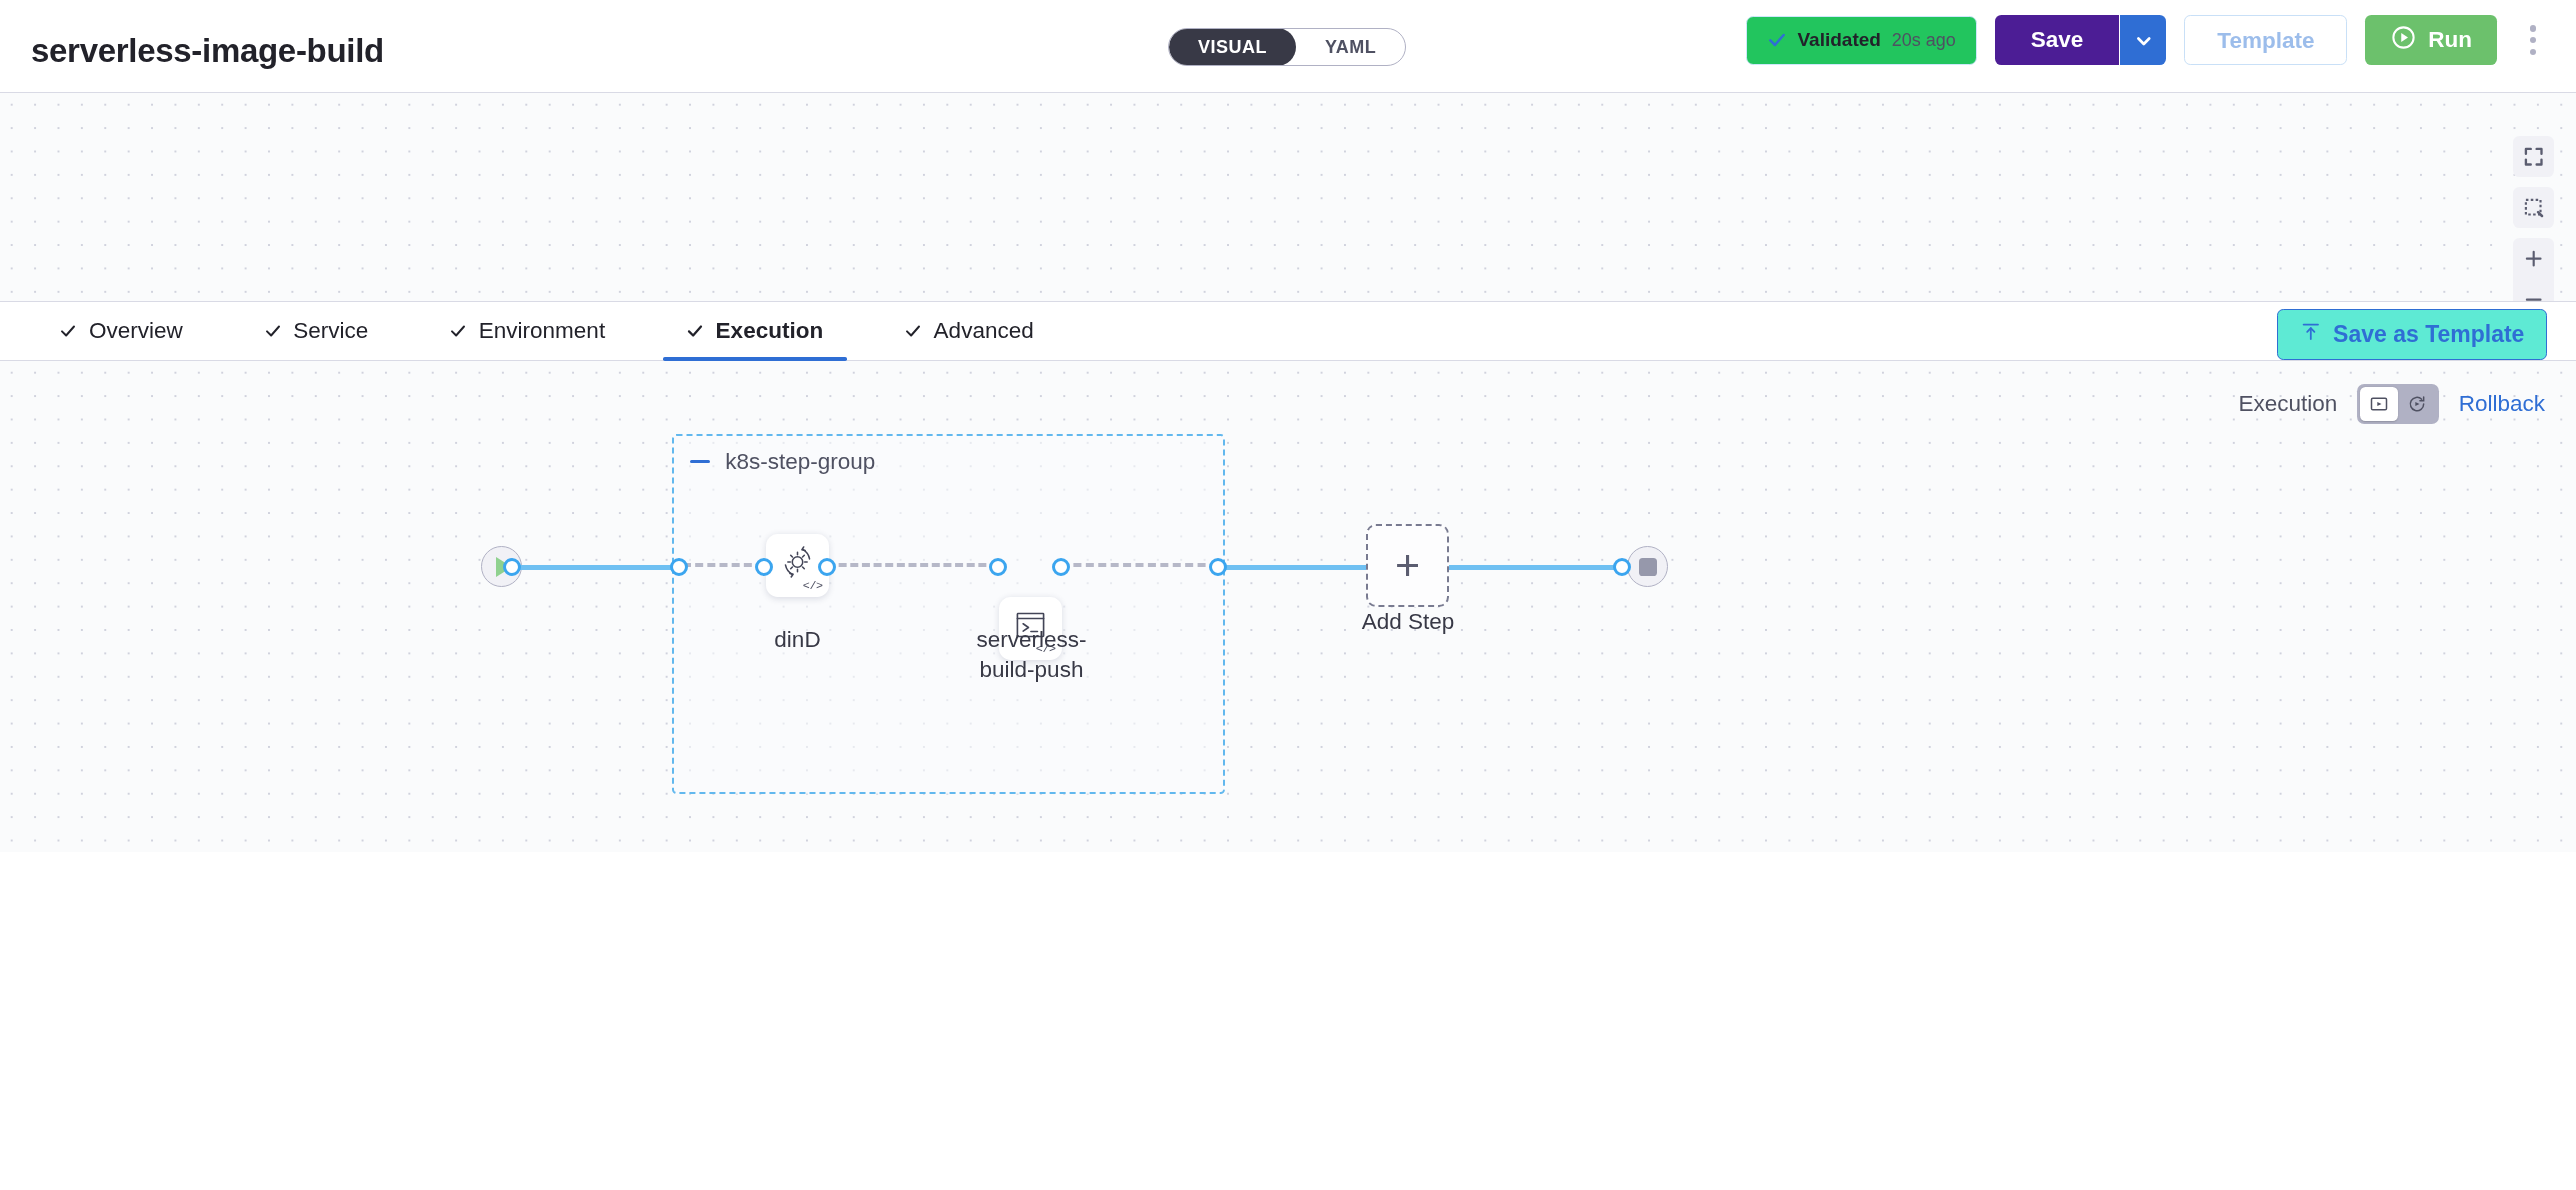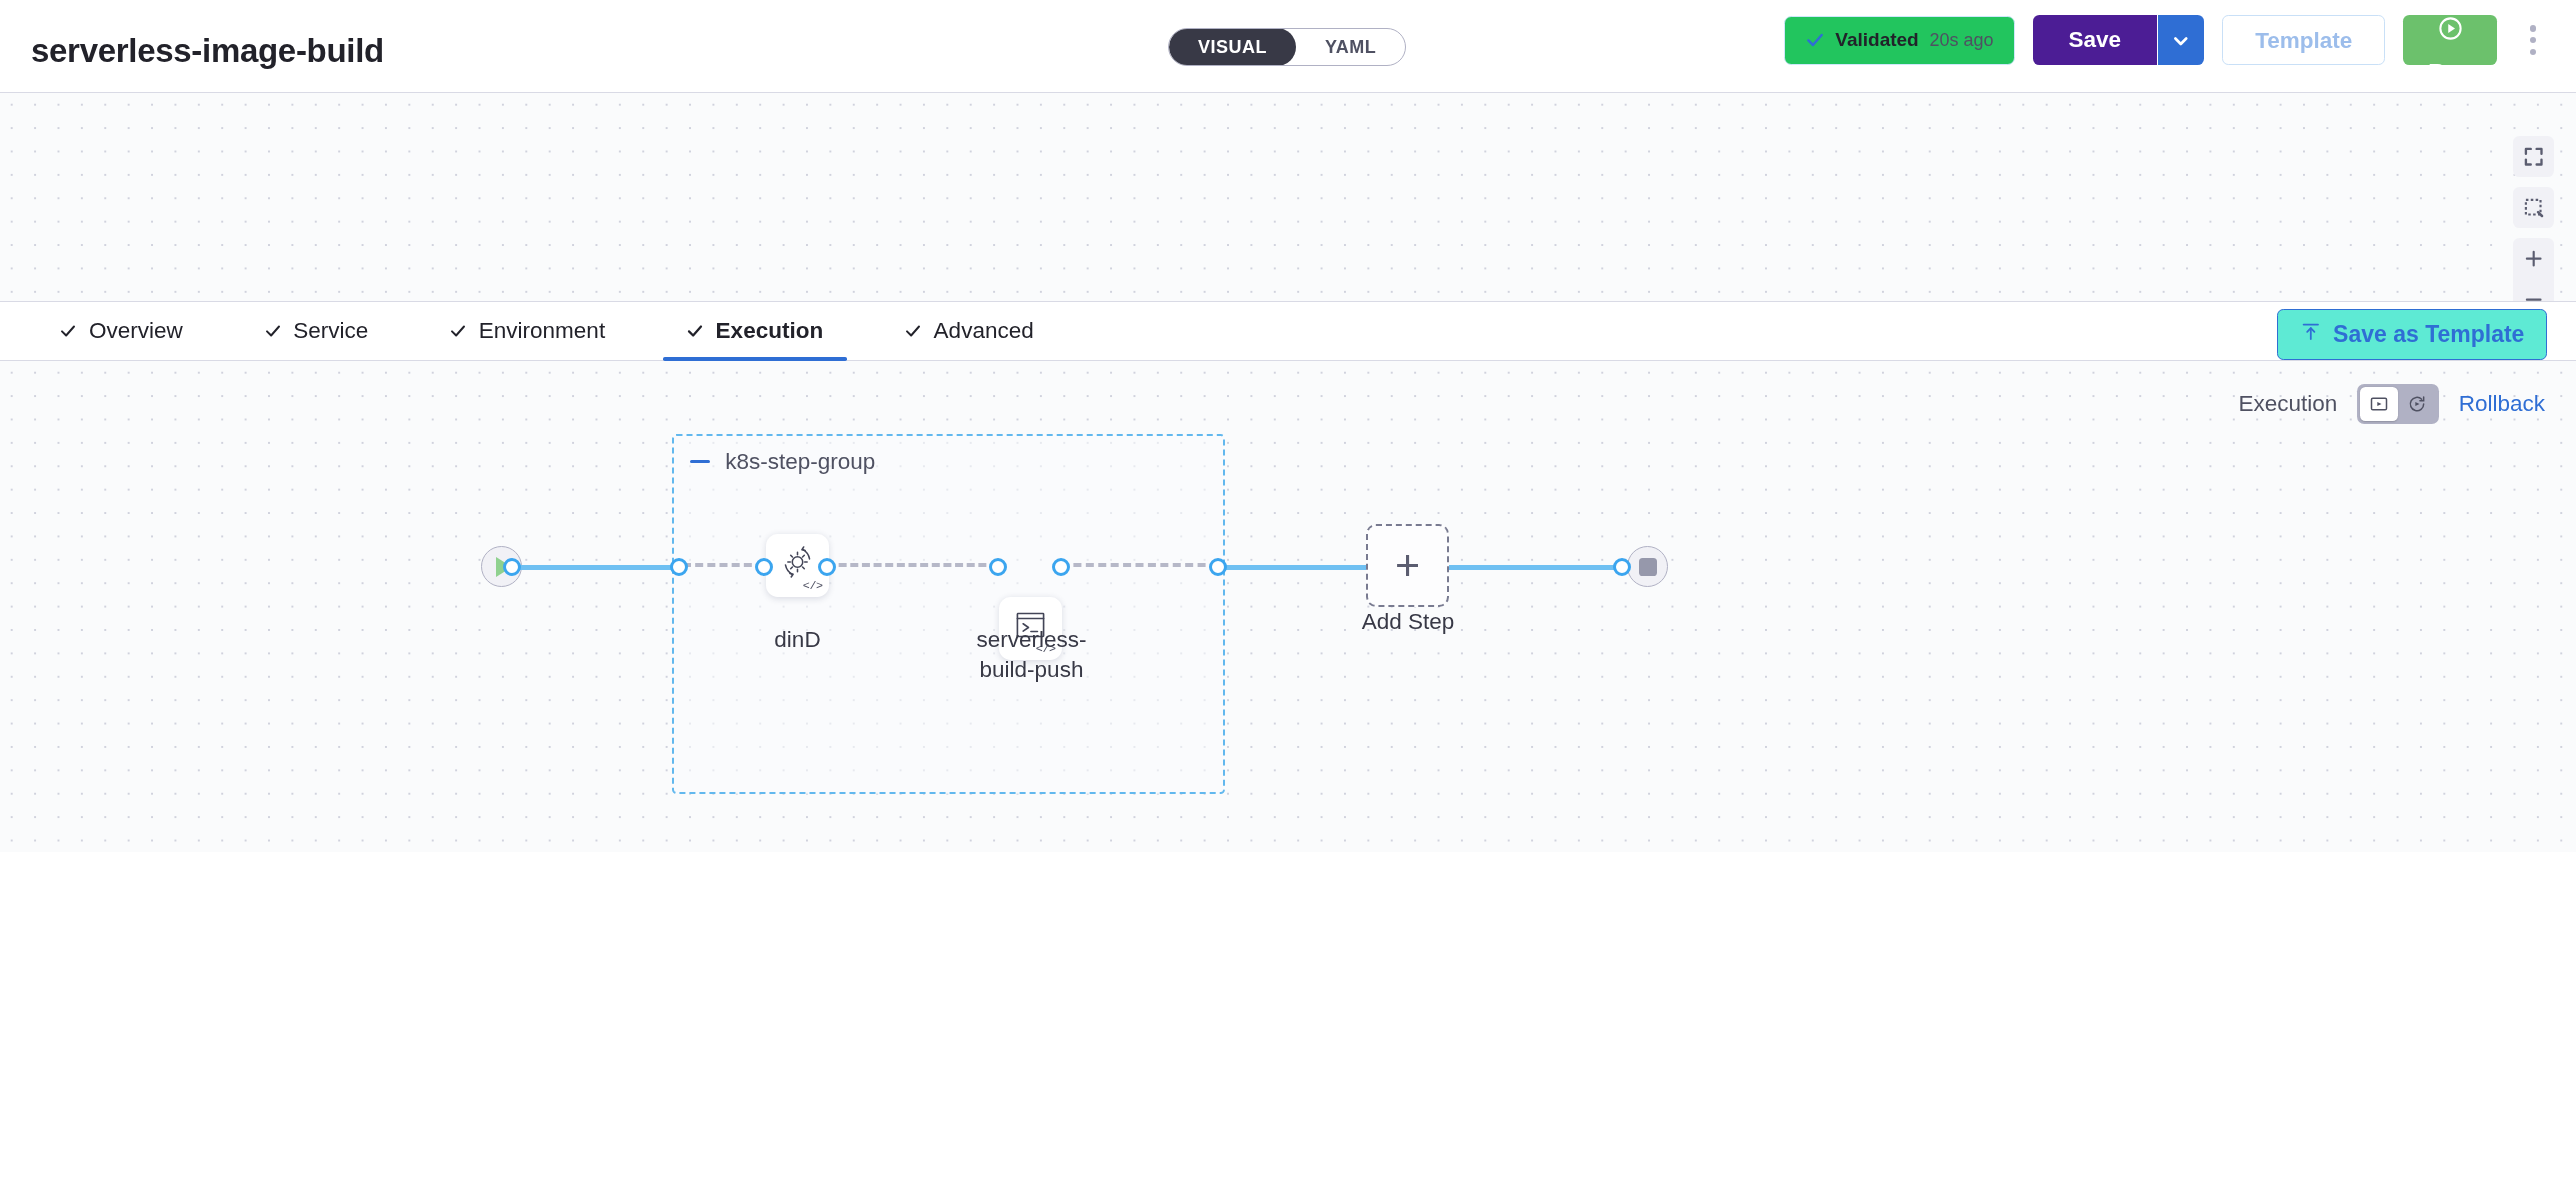--- a/index.html
+++ b/index.html
@@ -72,21 +72,21 @@
     border: 0.9px solid #c9e0f7; border-radius: 6.3px;
     background: #ffffff; color: #9cbdeb;
     font-size: 22.5px; font-weight: bold;
     height: 50px; line-height: 49px; padding: 0 32px;
     cursor: pointer;
   }
   .run-btn {
     background: #6cc16c; border-radius: 6.3px; color: #ffffff;
     font-size: 22.5px; font-weight: bold;
     height: 50px; padding: 0 25px;
-    display: flex; align-items: center; gap: 10.8px; cursor: pointer; flex-direction: column;
+    display: flex; align-items: center; gap: 10.8px; cursor: pointer;
   }
   .kebab {
     width: 36px; height: 50px; display: flex; flex-direction: column;
     align-items: center; justify-content: center; gap: 5.4px; cursor: pointer;
   }
   .kebab i { width: 6.3px; height: 6.3px; border-radius: 50%; background: #b0b1c4; display:block; }
 
   
   .canvas {
     position: relative;

